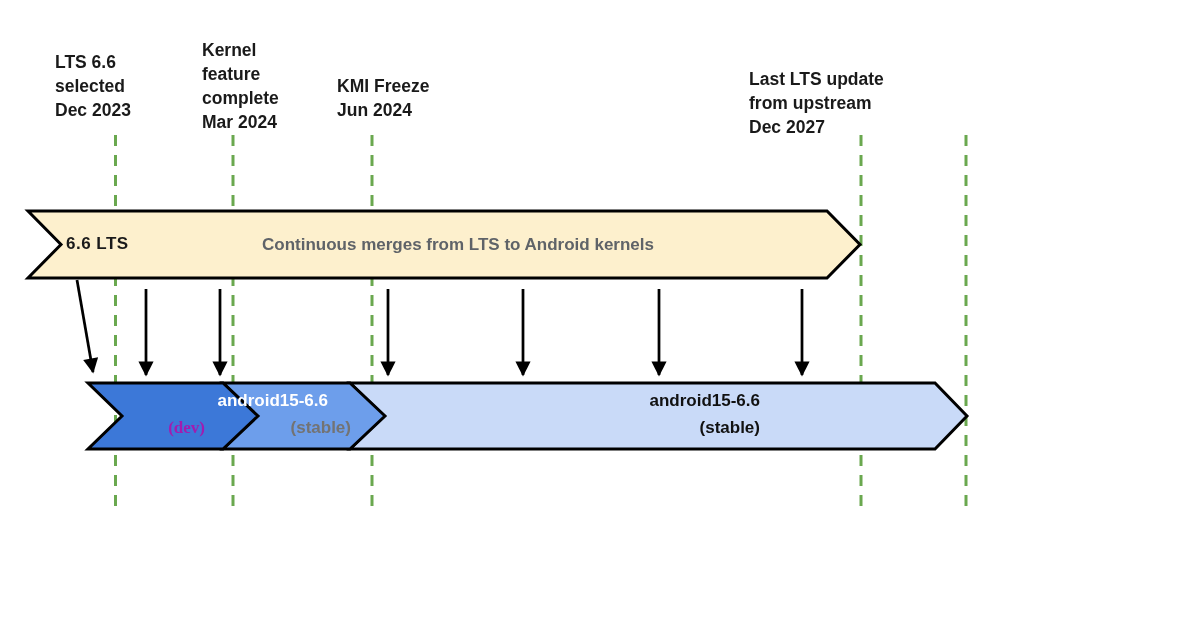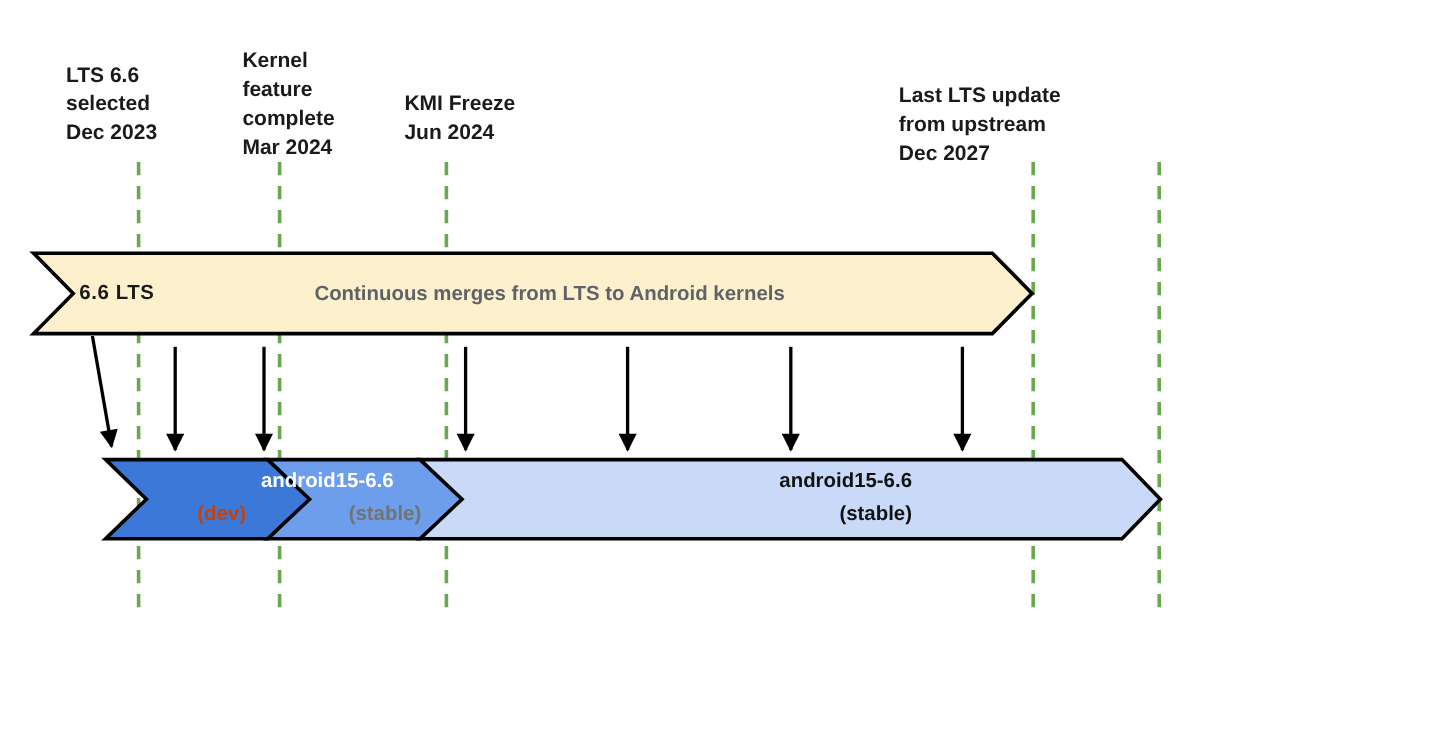--- a/index.html
+++ b/index.html
@@ -24,21 +24,21 @@
     position: absolute;
     font-size: 17px;
     font-weight: bold;
     line-height: 20px;
     white-space: nowrap;
   }
   .centered { text-align: right; }
   .lts-version { left: 66px; top: 234px; color: #1a1a1a; letter-spacing: 0.5px; }
   .lts-desc { left: 262px; top: 235px; width: 400px; color: #5f6368; }
   .devstable-title { left: 128px; top: 391px; width: 200px; color: #ffffff; }
-  .dev-label { left: 105px; top: 418px; width: 100px; color: #c2410c; }
+  .dev-label { left: 105px; top: 418px; width: 100px; color: #a21caf; font-family: Liberation Serif, serif; }
   .stable-label { left: 251px; top: 418px; width: 100px; color: #737373; }
   .frozen-title { left: 560px; top: 391px; width: 200px; color: #111111; }
   .frozen-label { left: 560px; top: 418px; width: 200px; color: #111111; }
 </style>
 </head>
 <body>
 
 <div class="canvas">
 
   <svg width="1193" height="626" viewBox="0 0 1193 626">

